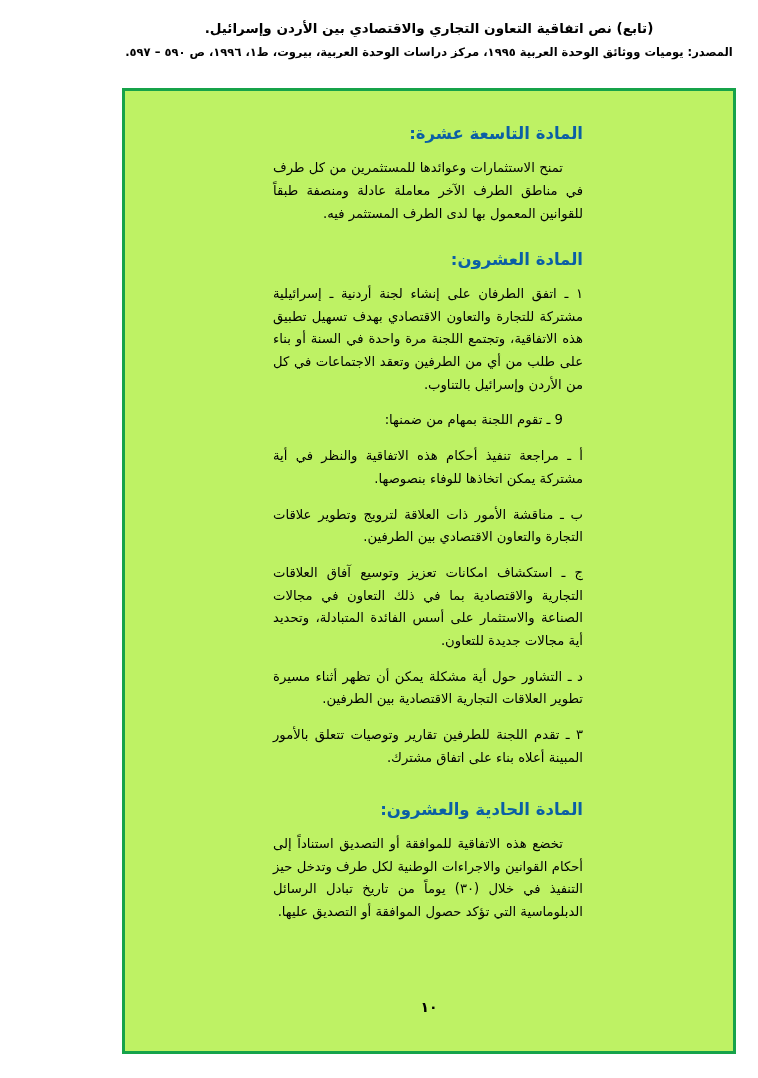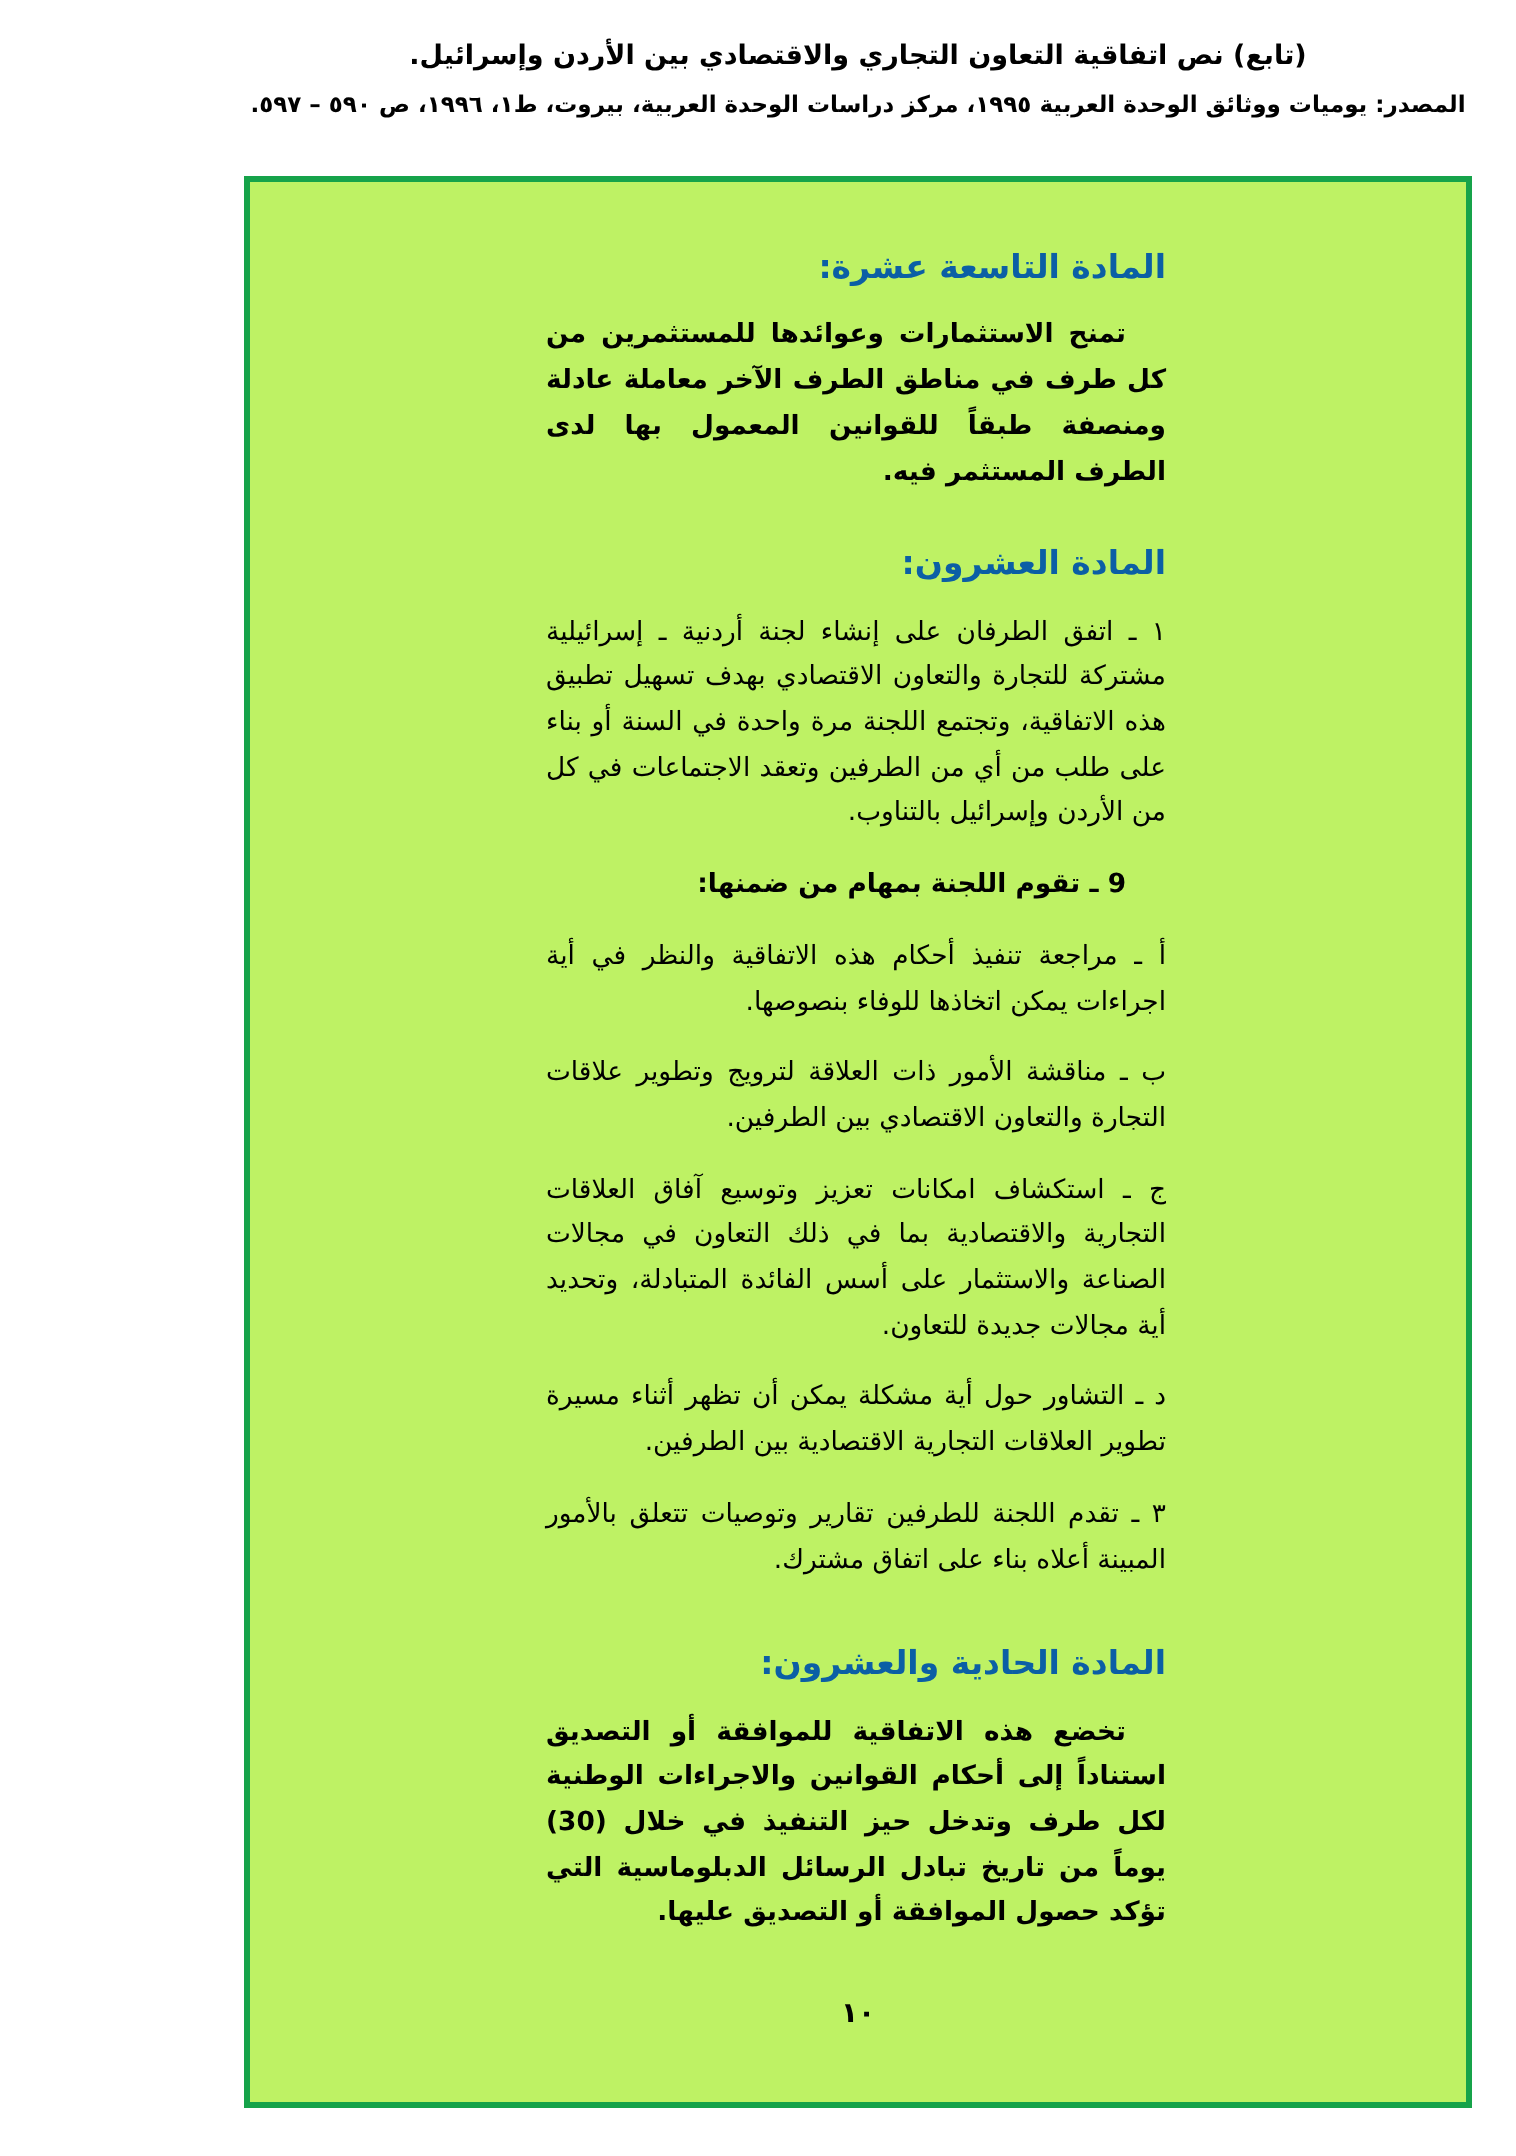--- a/index.html
+++ b/index.html
@@ -71,21 +71,20 @@
   p.para {
     margin: 0 0 13px 0;
     font-size: 13.2px;
     line-height: 1.72;
     color: #000;
     text-align: justify;
     text-align-last: right;
   }
   p.indent {
     text-indent: 20px;
-    font-weight: bold;
   }
   .spacer-lg { height: 14px; }
   .spacer-md { height: 8px; }
   .page-number {
     position: absolute;
     bottom: 36px;
     left: 0;
     right: 0;
     text-align: center;
     font-size: 14px;
@@ -110,32 +109,32 @@
         <h2 class="article-heading">المادة التاسعة عشرة:</h2>
         <p class="para indent">تمنح الاستثمارات وعوائدها للمستثمرين من كل طرف في مناطق الطرف الآخر معاملة عادلة ومنصفة طبقاً للقوانين المعمول بها لدى الطرف المستثمر فيه.</p>
       </div>
 
       <div class="spacer-md"></div>
 
       <div class="block">
         <h2 class="article-heading">المادة العشرون:</h2>
         <p class="para">١ ـ اتفق الطرفان على إنشاء لجنة أردنية ـ إسرائيلية مشتركة للتجارة والتعاون الاقتصادي بهدف تسهيل تطبيق هذه الاتفاقية، وتجتمع اللجنة مرة واحدة في السنة أو بناء على طلب من أي من الطرفين وتعقد الاجتماعات في كل من الأردن وإسرائيل بالتناوب.</p>
         <p class="para indent">9 ـ تقوم اللجنة بمهام من ضمنها:</p>
-        <p class="para">أ ـ مراجعة تنفيذ أحكام هذه الاتفاقية والنظر في أية اجراءات يمكن اتخاذها للوفاء بنصوصها.</p>
+        <p class="para">أ ـ مراجعة تنفيذ أحكام هذه الاتفاقية والنظر في أية مشتركة يمكن اتخاذها للوفاء بنصوصها.</p>
         <p class="para">ب ـ مناقشة الأمور ذات العلاقة لترويج وتطوير علاقات التجارة والتعاون الاقتصادي بين الطرفين.</p>
         <p class="para">ج ـ استكشاف امكانات تعزيز وتوسيع آفاق العلاقات التجارية والاقتصادية بما في ذلك التعاون في مجالات الصناعة والاستثمار على أسس الفائدة المتبادلة، وتحديد أية مجالات جديدة للتعاون.</p>
         <p class="para">د ـ التشاور حول أية مشكلة يمكن أن تظهر أثناء مسيرة تطوير العلاقات التجارية الاقتصادية بين الطرفين.</p>
         <p class="para">٣ ـ تقدم اللجنة للطرفين تقارير وتوصيات تتعلق بالأمور المبينة أعلاه بناء على اتفاق مشترك.</p>
       </div>
 
       <div class="spacer-lg"></div>
 
       <div class="block">
         <h2 class="article-heading">المادة الحادية والعشرون:</h2>
-        <p class="para indent">تخضع هذه الاتفاقية للموافقة أو التصديق استناداً إلى أحكام القوانين والاجراءات الوطنية لكل طرف وتدخل حيز التنفيذ في خلال (30) يوماً من تاريخ تبادل الرسائل الدبلوماسية التي تؤكد حصول الموافقة أو التصديق عليها.</p>
+        <p class="para indent">تخضع هذه الاتفاقية للموافقة أو التصديق استناداً إلى أحكام القوانين والاجراءات الوطنية لكل طرف وتدخل حيز التنفيذ في خلال (٣٠) يوماً من تاريخ تبادل الرسائل الدبلوماسية التي تؤكد حصول الموافقة أو التصديق عليها.</p>
       </div>
 
     </div>
 
     <div class="page-number">١٠</div>
   </div>
 
 </div>
 
 </body></html>

